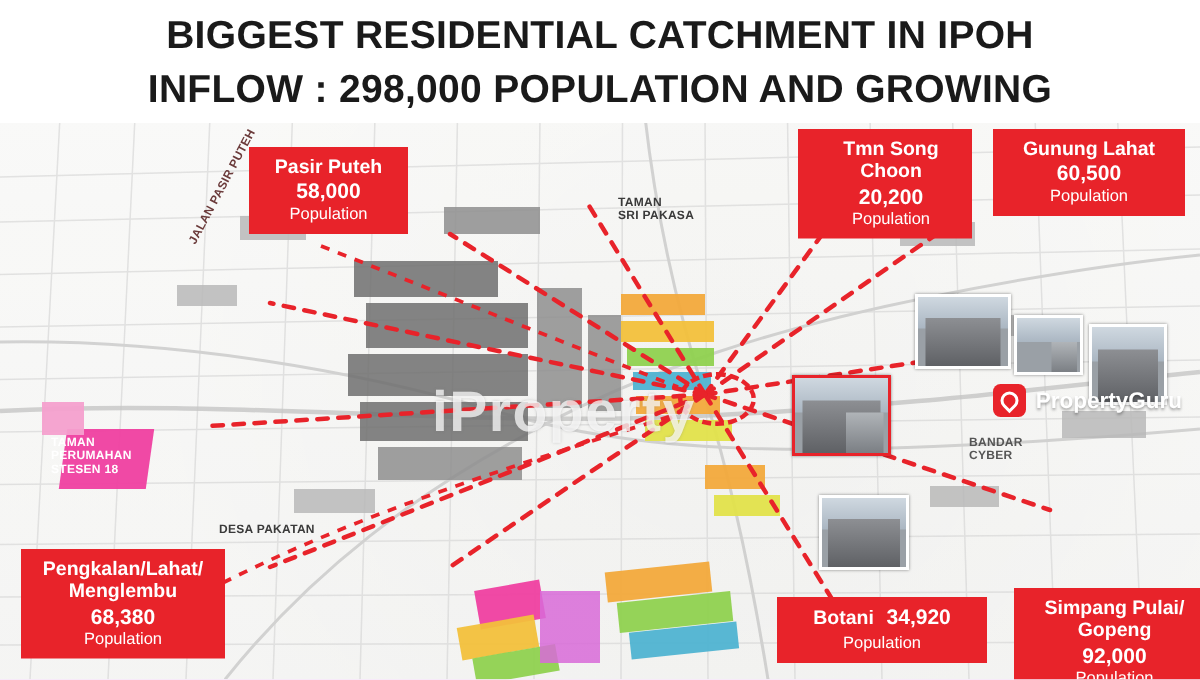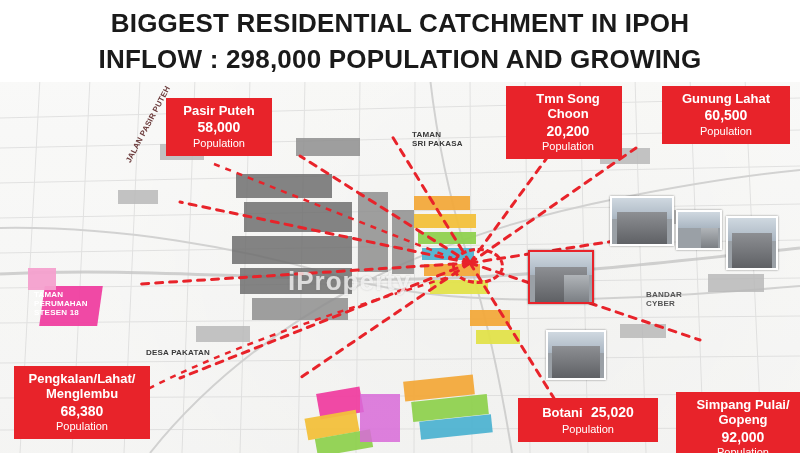--- a/index.html
+++ b/index.html
@@ -135,22 +135,22 @@
     font-size: 11px;
     font-weight: normal;
     margin-top: 1px;
   }
   .callout.inline .name { display: inline; text-align: right; }
   .callout.inline .num { display: inline; margin-left: 4px; }
 
   
   .wm-center {
     position: absolute;
-    left: 288px; top: 188px;
-    font-size: 26px;
+    left: 288px; top: 176px;
+    font-size: 38px;
     font-weight: bold;
     color: rgba(255,255,255,0.72);
     letter-spacing: 1px;
     z-index: 20;
     text-shadow: 0 0 2px rgba(120,120,120,0.35);
   }
   .wm-pg {
     position: absolute;
     right: 12px; top: 178px;
     display: flex;
@@ -328,50 +328,54 @@
     <div class="mlabel rot" style="left:124px; top:82px; width:90px; text-align:left;">JALAN PASIR PUTEH</div>
     <div class="mlabel" style="left:146px; top:270px; width:80px;">DESA PAKATAN</div>
     <div class="mlabel gray" style="left:646px; top:212px; width:56px;">BANDAR
 CYBER</div>
     <div class="mlabel brown rot" style="left:722px; top:62px; width:90px; text-align:left;">SUNWAY CITY</div>
     <div class="mlabel" style="left:34px; top:212px; width:56px; color:#ffffff;">TAMAN
 PERUMAHAN
 STESEN 18</div>
 
     <div class="wm-center">iProperty</div>
+    <div class="wm-pg">
+      <span class="pg-mark"></span>
+      <span class="pg-text">PropertyGuru</span>
+    </div>
   </div>
 
   <div class="callout" style="left:166px; top:98px; width:106px;">
     <span class="name">Pasir Puteh</span>
     <span class="num">58,000</span>
     <span class="unit">Population</span>
   </div>
 
-  <div class="callout" style="left:506px; top:86px; width:116px;padding-left:16px;">
+  <div class="callout" style="left:532px; top:86px; width:116px;padding-left:16px;">
     <span class="name">Tmn Song Choon</span>
     <span class="num">20,200</span>
     <span class="unit">Population</span>
   </div>
 
   <div class="callout" style="left:662px; top:86px; width:128px;">
     <span class="name">Gunung Lahat</span>
     <span class="num">60,500</span>
     <span class="unit">Population</span>
   </div>
 
   <div class="callout" style="left:14px; top:366px; width:136px;">
     <span class="name">Pengkalan/Lahat/
 Menglembu</span>
     <span class="num">68,380</span>
     <span class="unit">Population</span>
   </div>
 
   <div class="callout inline" style="left:518px; top:398px; width:140px;">
     <span class="name">Botani</span>
-    <span class="num">25,020</span>
+    <span class="num">34,920</span>
     <span class="unit">Population</span>
   </div>
 
   <div class="callout" style="left:676px; top:392px; width:134px;">
     <span class="name">Simpang Pulai/
 Gopeng</span>
     <span class="num">92,000</span>
     <span class="unit">Population</span>
   </div>
 

